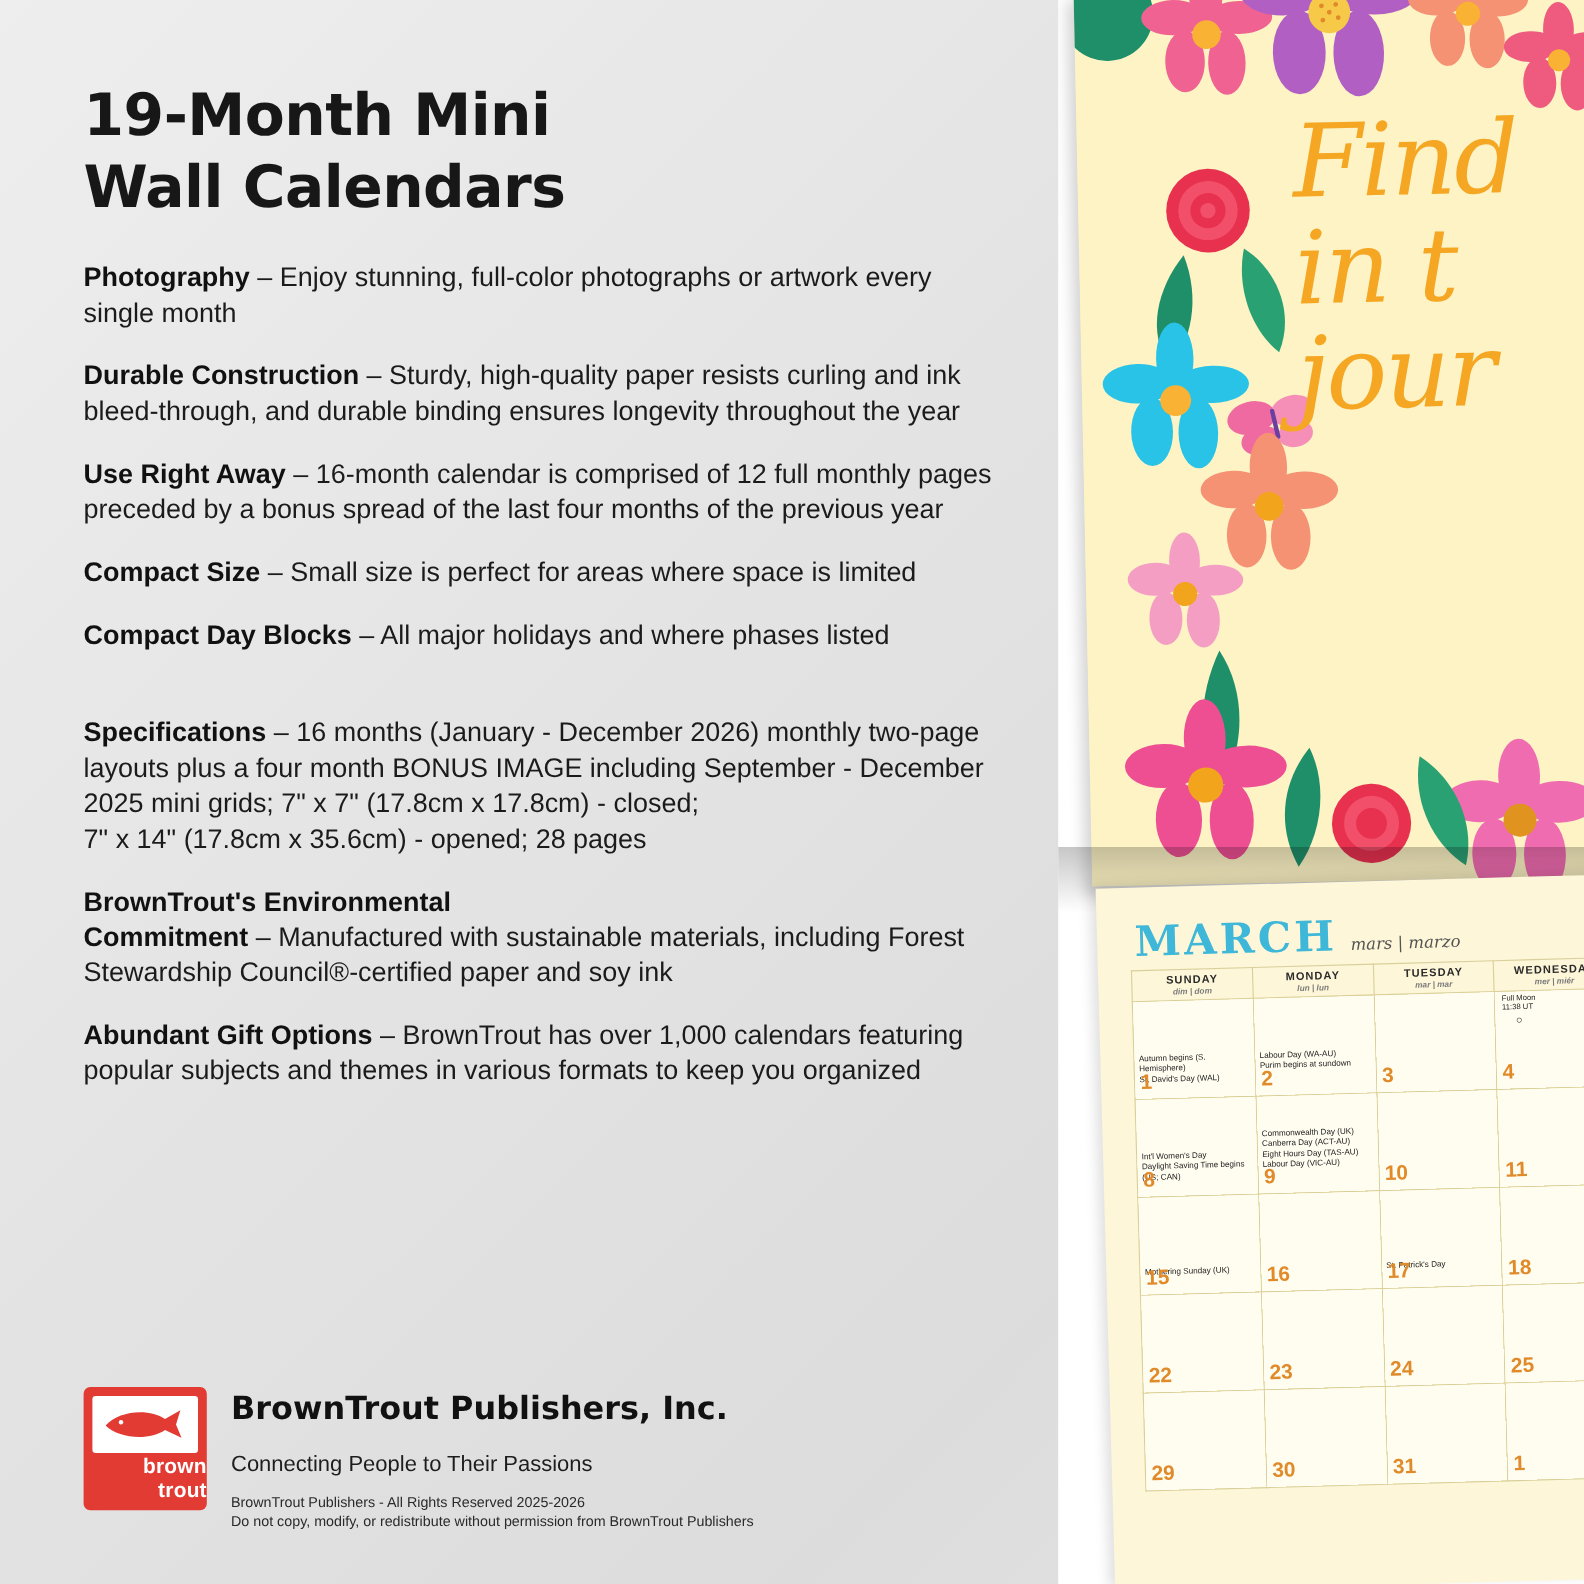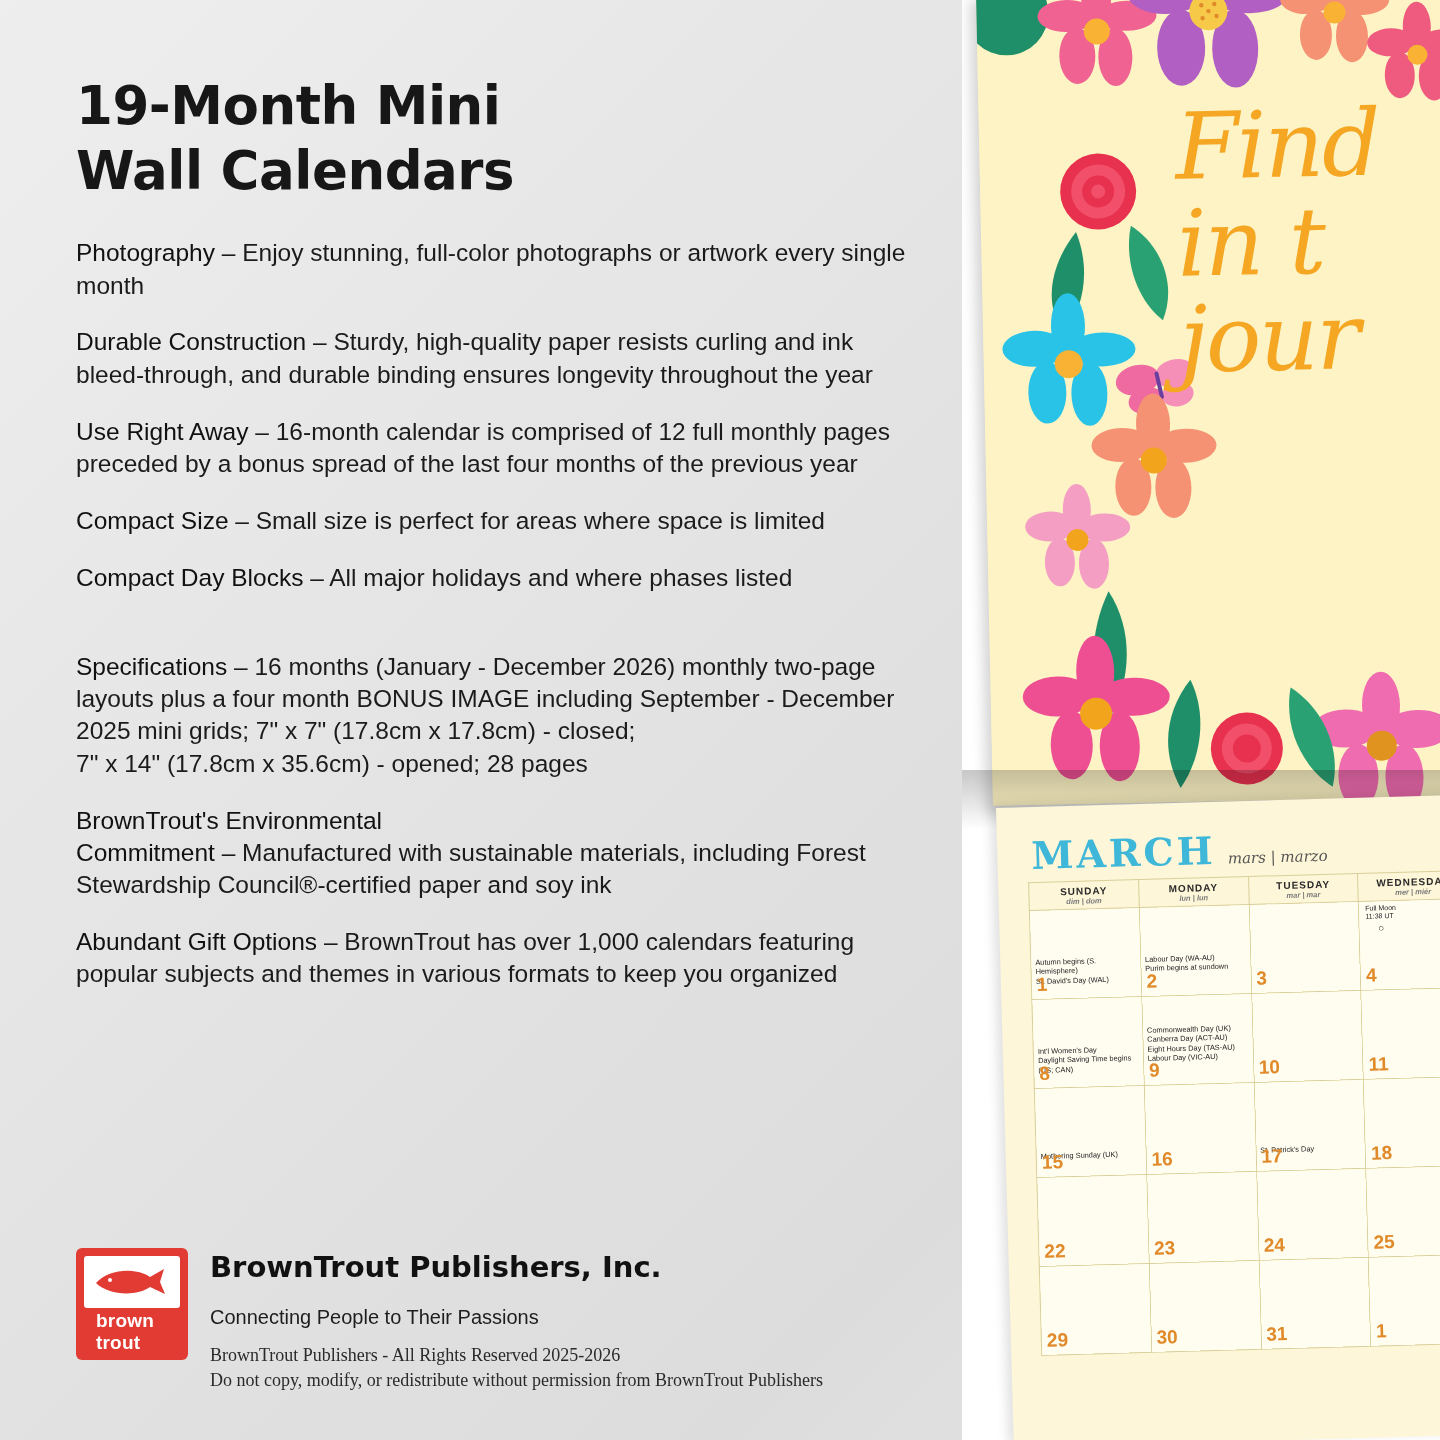--- a/index.html
+++ b/index.html
@@ -43,21 +43,21 @@
   .features { margin: 0; padding: 0; }
   .feature {
     font-family: "Liberation Sans", sans-serif;
     font-size: 24.5px;
     line-height: 1.32;
     color: #1b1b1b;
     margin-bottom: 23px;
     max-width: 845px;
   }
   .feature .lead {
-    font-weight: normal;
+    font-weight: bold;
     color: #111;
   }
   .feature .body {
     font-weight: normal;
   }
 
   
   .footer {
     position: absolute;
     left: 76px;
@@ -84,23 +84,22 @@
     align-items: center;
     justify-content: center;
   }
   .logo .word {
     position: absolute;
     left: 0; right: 0;
     color: #ffffff;
     font-family: "Liberation Sans", sans-serif;
     font-weight: bold;
     font-size: 19px;
-    text-align: left;
+    text-align: right;
     letter-spacing: .2px;
-    margin-left: 20px;
   }
   .logo .word.w1 { top: 62px; }
   .logo .word.w2 { top: 84px; }
 
   .footer-text {
     margin-left: 22px;
     padding-top: 4px;
   }
   .brand {
     font-family: "DejaVu Sans", sans-serif;
@@ -110,22 +109,22 @@
     line-height: 1.05;
     margin-bottom: 24px;
   }
   .tagline {
     font-family: "Liberation Sans", sans-serif;
     font-size: 20px;
     color: #1d1d1d;
     margin-bottom: 14px;
   }
   .legal {
-    font-family: Liberation Serif, serif;
-    font-size: 18px;
+    font-family: Liberation Sans, sans-serif;
+    font-size: 13px;
     color: #2a2a2a;
     line-height: 1.35;
   }
 
   
   .photo {
     position: absolute;
     top: 0;
     left: 962px;
     width: 478px;

